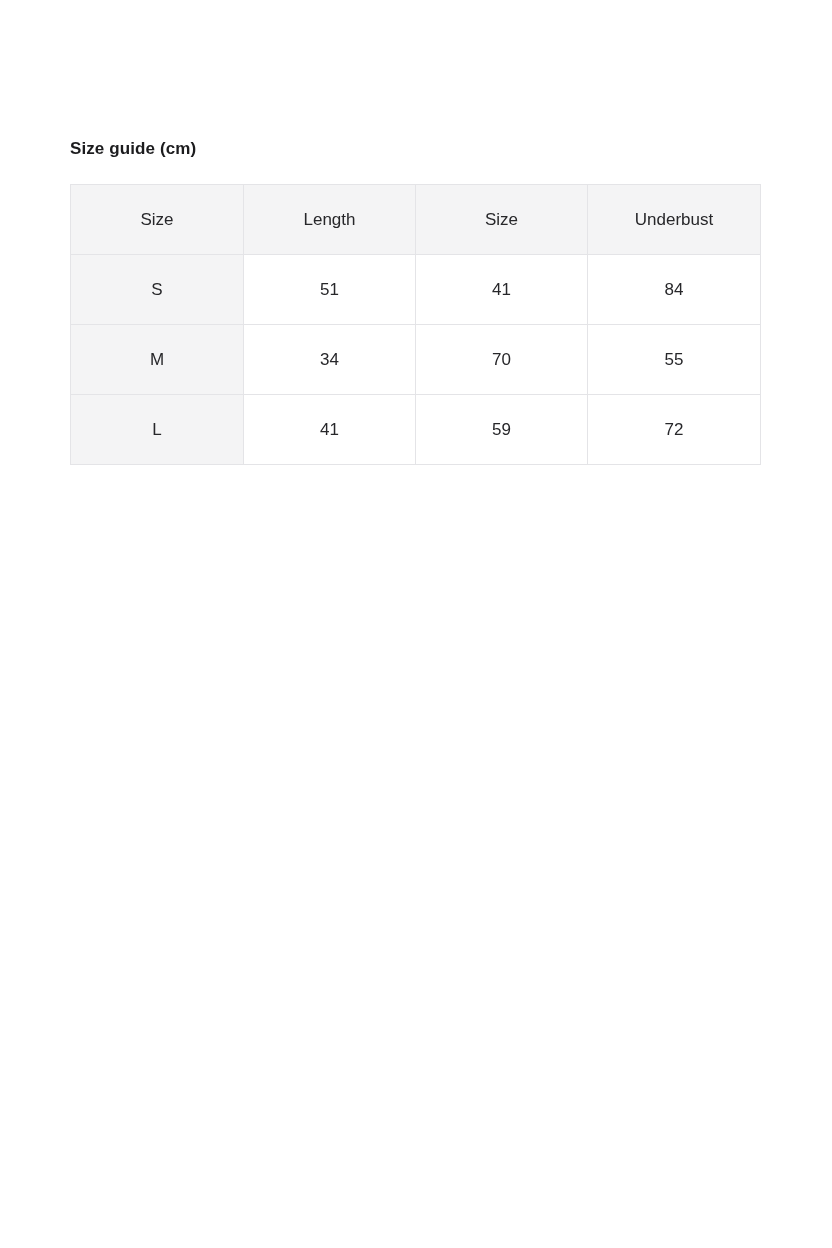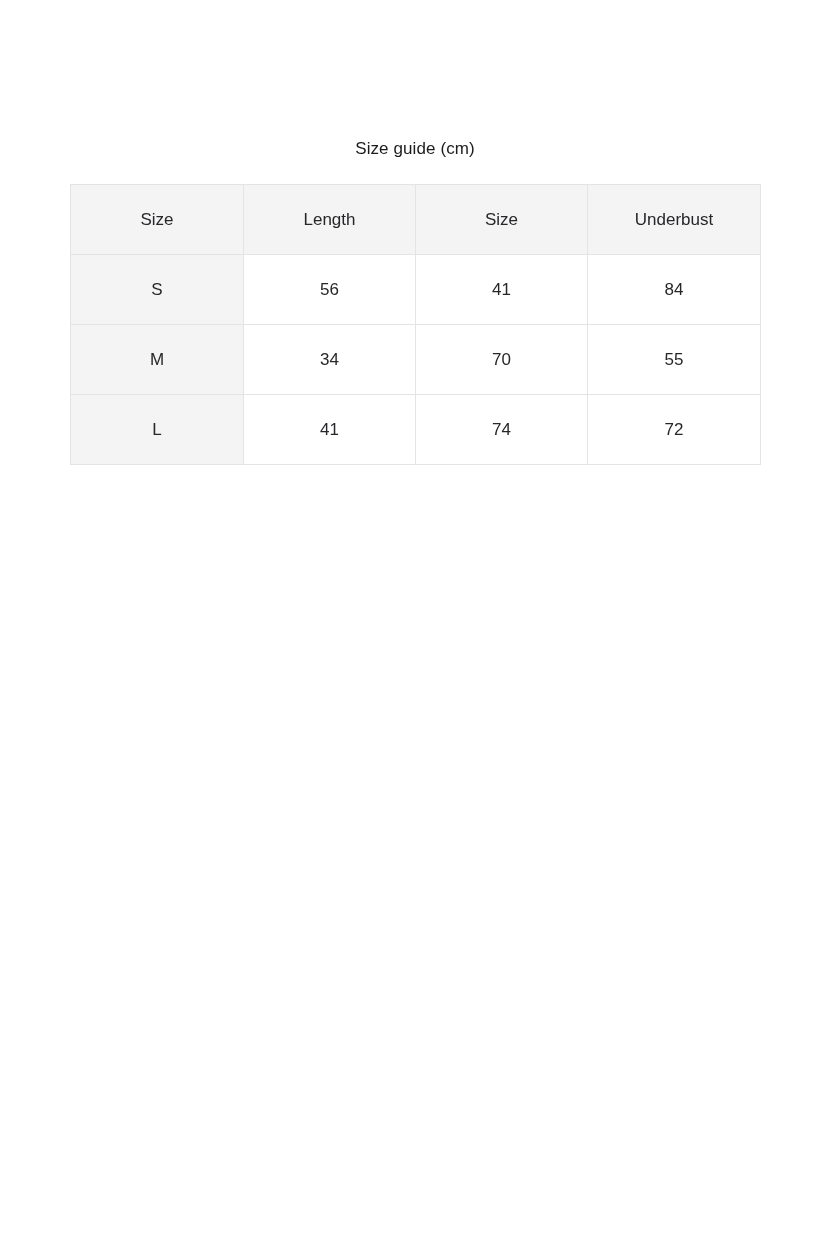--- a/index.html
+++ b/index.html
@@ -20,23 +20,22 @@
     width: 832px;
     height: 1248px;
   }
 
   
   .size-guide-title {
     position: absolute;
     left: 70px;
     top: 137px;
     width: 690px;
-    text-align: center;
     font-size: 17px;
-    font-weight: 400;
+    font-weight: 700;
     color: #1c1c1e;
     letter-spacing: 0.1px;
     line-height: 24px;
   }
 
   
   .size-table-wrap {
     position: absolute;
     left: 70px;
     top: 184px;
@@ -102,33 +101,33 @@
         <tr>
           <th scope="col">Size</th>
           <th scope="col">Length</th>
           <th scope="col">Size</th>
           <th scope="col">Underbust</th>
         </tr>
       </thead>
       <tbody>
         <tr>
           <th scope="row" class="row-label">S</th>
-          <td>56</td>
+          <td>51</td>
           <td>41</td>
           <td>84</td>
         </tr>
         <tr>
           <th scope="row" class="row-label">M</th>
           <td>34</td>
           <td>70</td>
           <td>55</td>
         </tr>
         <tr>
           <th scope="row" class="row-label">L</th>
           <td>41</td>
-          <td>74</td>
+          <td>59</td>
           <td>72</td>
         </tr>
       </tbody>
     </table>
   </div>
 
 </div>
 
 </body></html>

